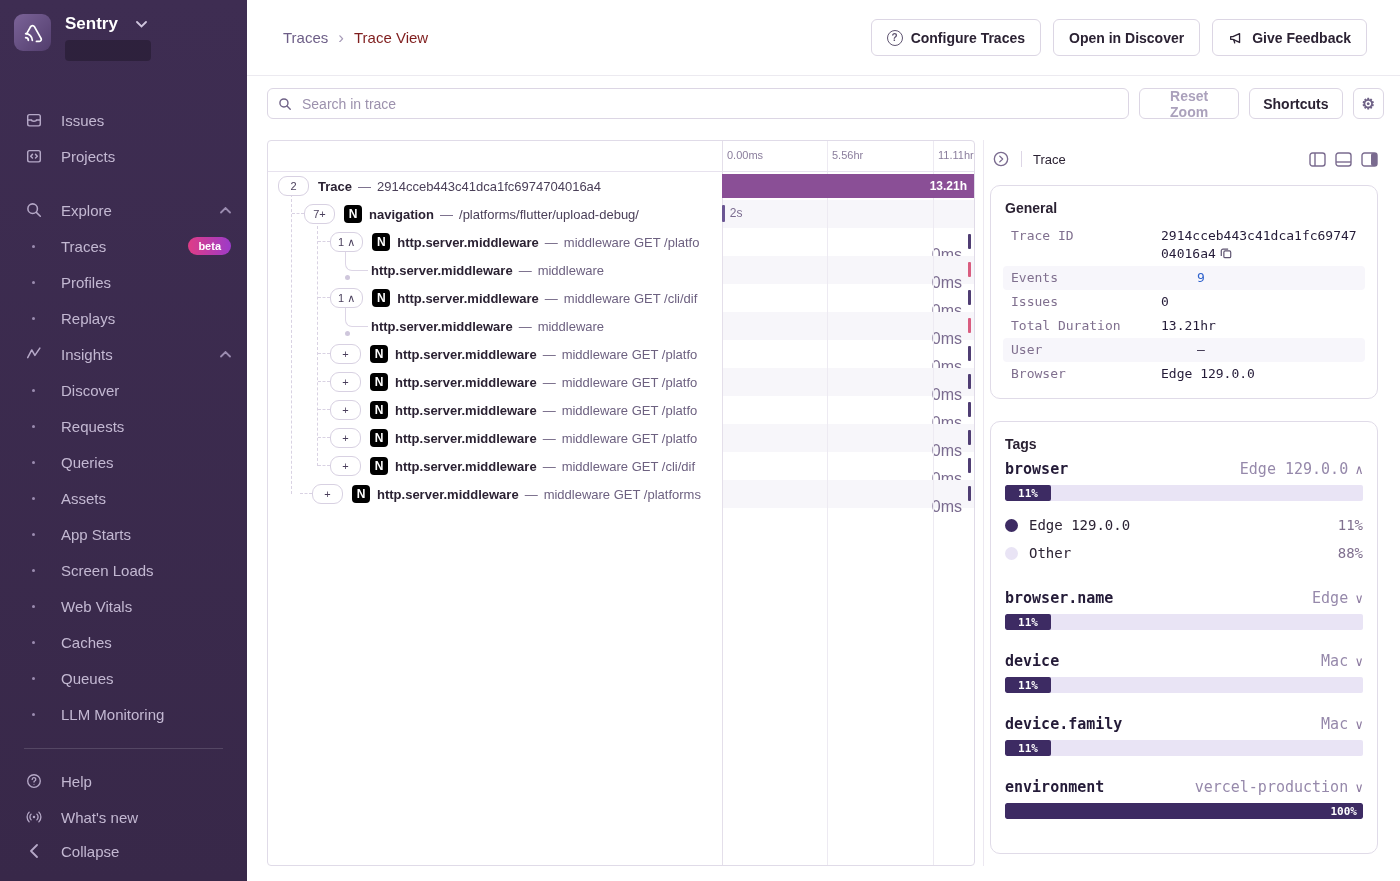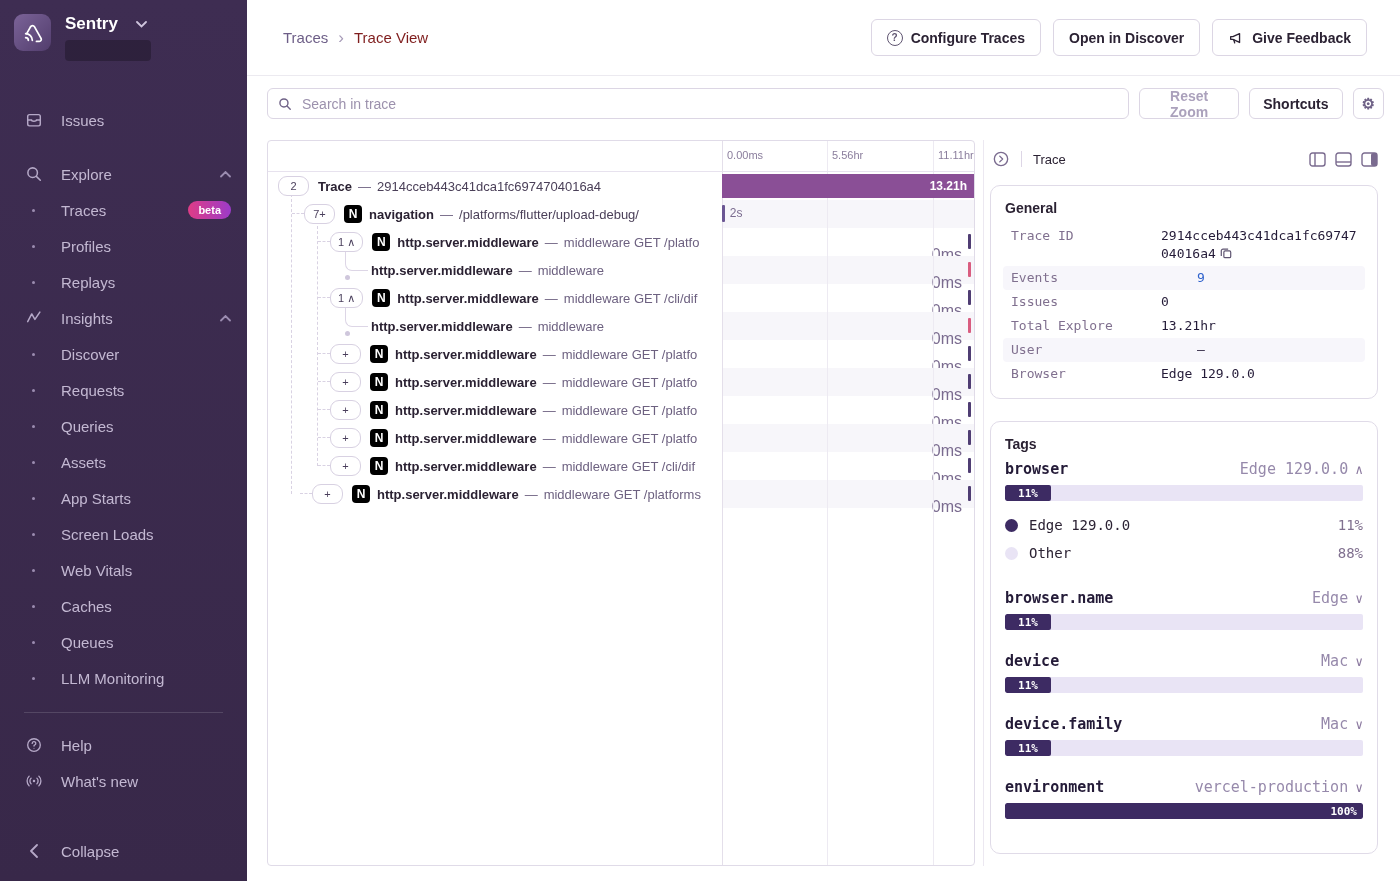--- a/index.html
+++ b/index.html
@@ -173,20 +173,29 @@
     <nav class="nav">
       <div class="nav-item">
         <span class="nav-ico">
           <svg width="18" height="18" viewBox="0 0 20 20" fill="none" stroke="currentColor" stroke-width="1.6">
             <rect x="3" y="4" width="14" height="12.5" rx="2"></rect>
               <path d="M3 10h4.2c0 1.8 5.6 1.8 5.6 0H17"></path>
           </svg>
         </span>
         <span class="lbl">Issues</span>
       </div>
+      <div class="nav-item">
+        <span class="nav-ico">
+          <svg width="18" height="18" viewBox="0 0 20 20" fill="none" stroke="currentColor" stroke-width="1.6">
+            <rect x="3" y="4" width="14" height="12.5" rx="2"></rect>
+            <path d="M8.3 8.2 6.3 10.2 8.3 12.2 M11.7 8.2 13.7 10.2 11.7 12.2" stroke-linecap="round" stroke-linejoin="round"></path>
+          </svg>
+        </span>
+        <span class="lbl">Projects</span>
+      </div>
 
       <div class="nav-item gap-top">
         <span class="nav-ico">
           <svg width="18" height="18" viewBox="0 0 20 20" fill="none" stroke="currentColor" stroke-width="1.7">
             <circle cx="8.5" cy="8.5" r="5.3"></circle>
               <path d="M12.6 12.6 17 17" stroke-linecap="round"></path>
           </svg>
         </span>
         <span class="lbl">Explore</span>
         <svg width="11" height="7" viewBox="0 0 11 7">
@@ -596,21 +605,21 @@
           </div>
           <div class="grow alt">
             <span class="g-label">Events</span>
             <span class="g-val g-link">9</span>
           </div>
           <div class="grow">
             <span class="g-label">Issues</span>
             <span class="g-val">0</span>
           </div>
           <div class="grow">
-            <span class="g-label">Total Explore</span>
+            <span class="g-label">Total Duration</span>
             <span class="g-val">13.21hr</span>
           </div>
           <div class="grow alt">
             <span class="g-label">User</span>
             <span class="g-val">—</span>
           </div>
           <div class="grow">
             <span class="g-label">Browser</span>
             <span class="g-val">Edge 129.0.0</span>
           </div>

